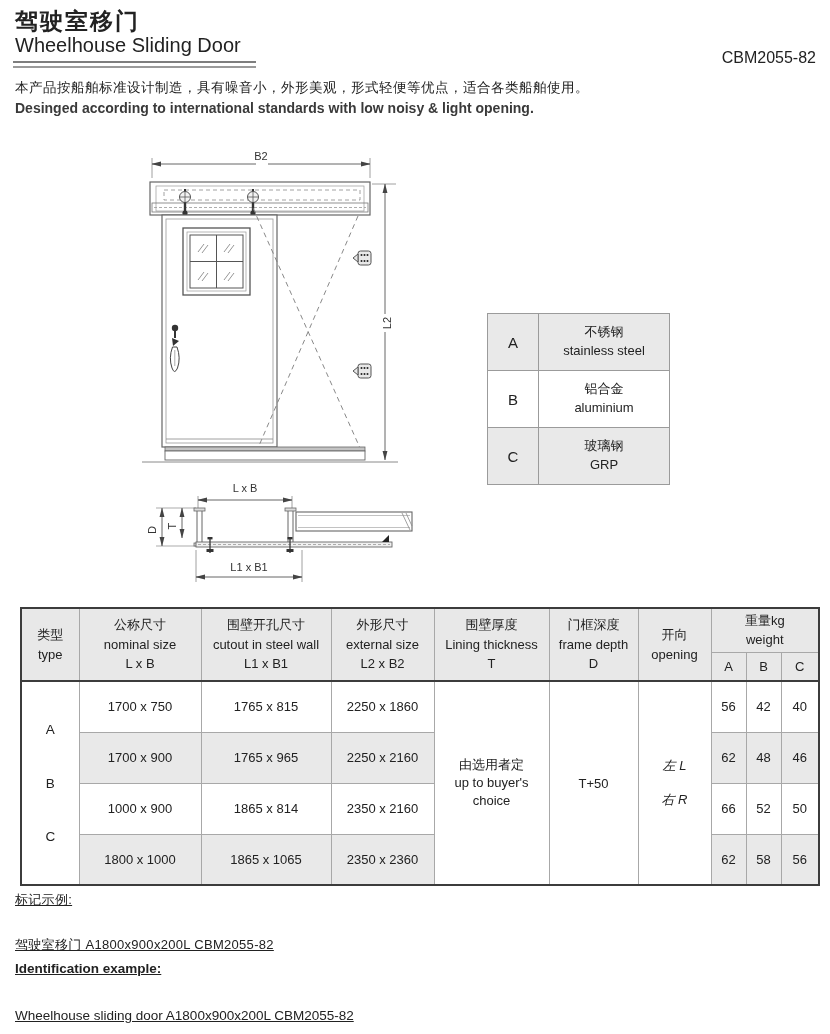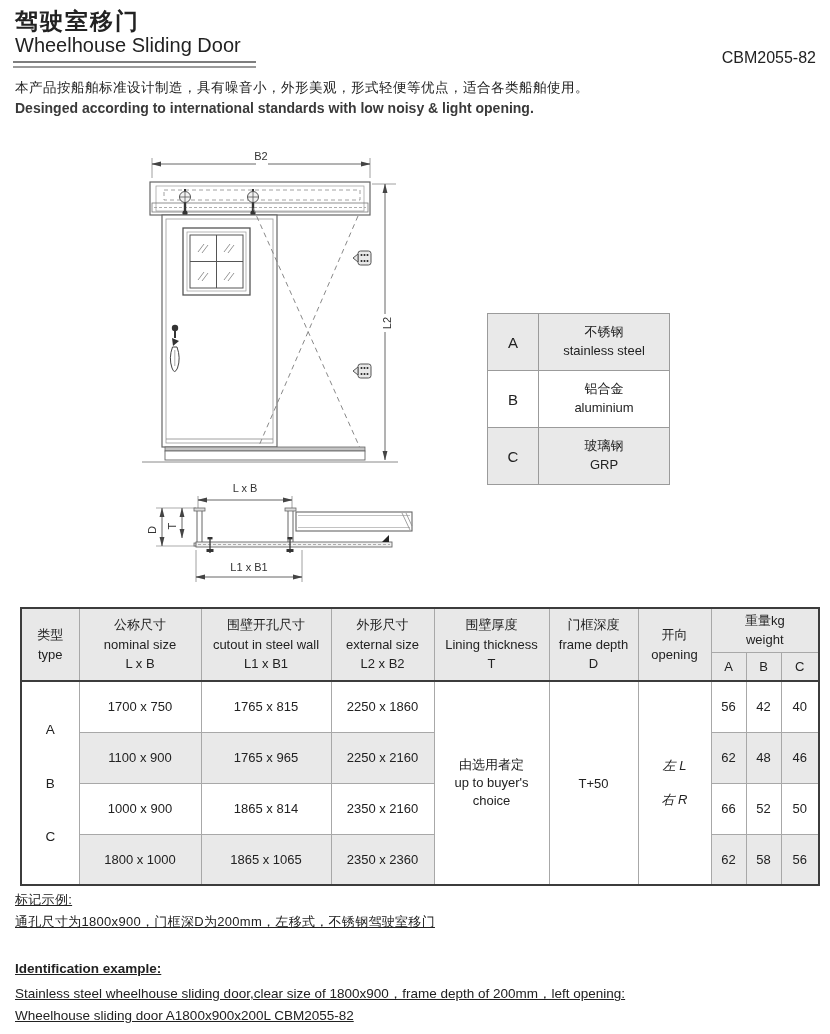--- a/index.html
+++ b/index.html
@@ -315,21 +315,21 @@
 up to buyer's
 choice</td>
         <td rowspan="4">T+50</td>
         <td rowspan="4" class="opening-cell">左 L
 右 R</td>
         <td>56</td>
         <td>42</td>
         <td>40</td>
       </tr>
       <tr>
-        <td class="shade">1100 x 900</td>
+        <td class="shade">1700 x 900</td>
         <td class="shade">1765 x 965</td>
         <td class="shade">2250 x 2160</td>
         <td class="shade">62</td>
         <td class="shade">48</td>
         <td class="shade">46</td>
       </tr>
       <tr>
         <td>1000 x 900</td>
         <td>1865 x 814</td>
         <td>2350 x 2160</td>
@@ -342,18 +342,17 @@
         <td class="shade">1865 x 1065</td>
         <td class="shade">2350 x 2360</td>
         <td class="shade">62</td>
         <td class="shade">58</td>
         <td class="shade">56</td>
       </tr>
     </tbody>
   </table>
 
   <div class="foot f1">标记示例:</div>
-  <div class="foot f2">通孔尺寸为1800x900，门框深D为200mm，左移式，不锈钢驾驶室移门</div>
+  <div class="foot f3">驾驶室移门 A1800x900x200L CBM2055-82</div>
   <div class="foot f4">Identification example:</div>
-  <div class="foot f5">Stainless steel wheelhouse sliding door,clear size of 1800x900，frame depth of 200mm，left opening:</div>
   <div class="foot f6">Wheelhouse sliding door A1800x900x200L CBM2055-82</div>
 
 </div>
 
 </body></html>

